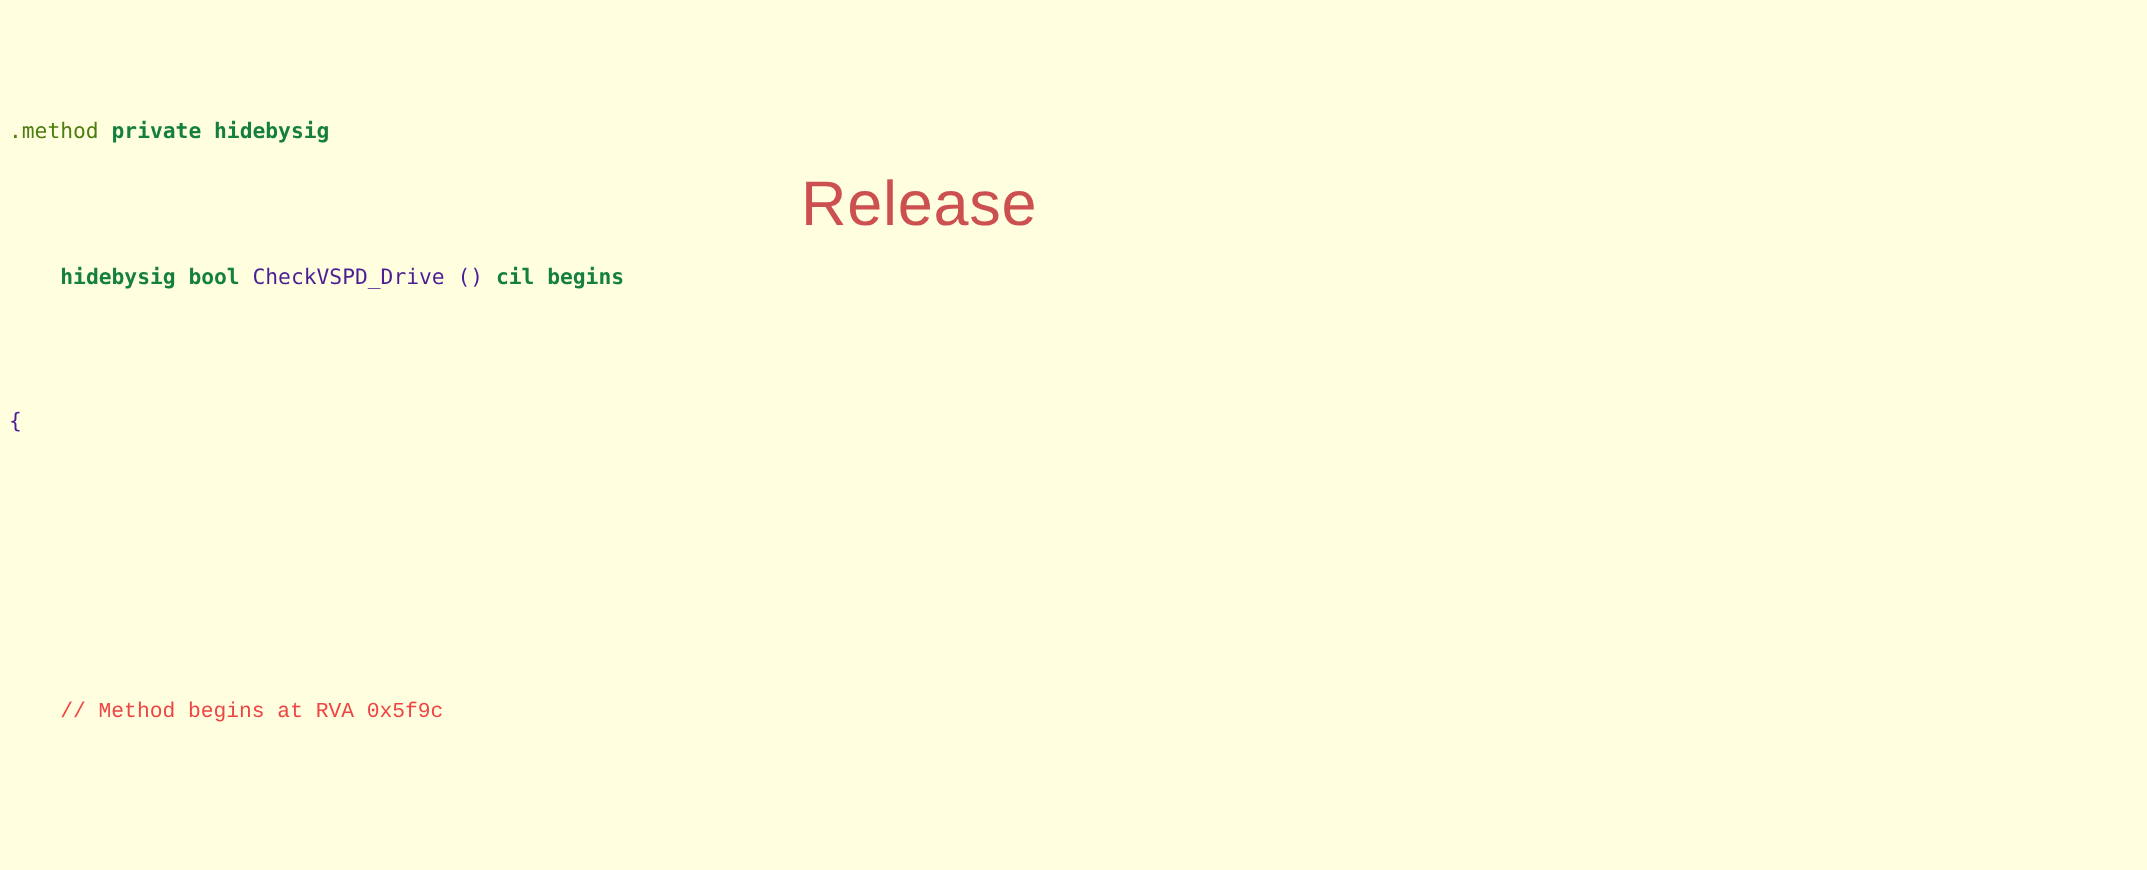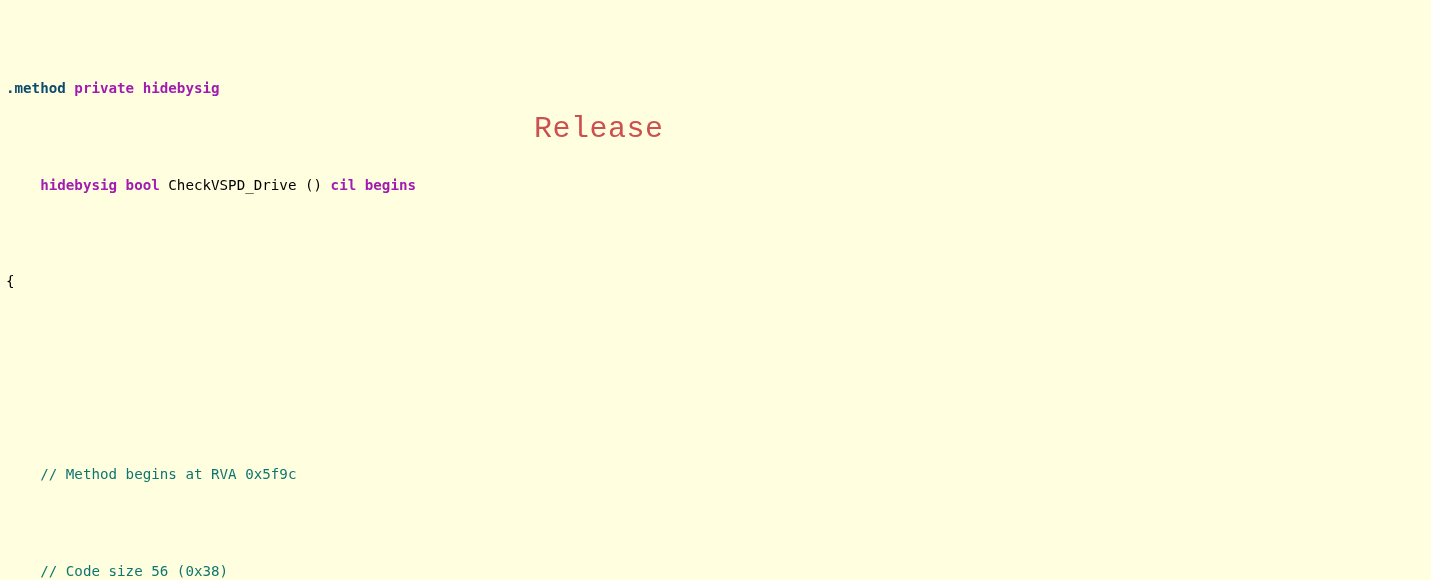--- a/index.html
+++ b/index.html
@@ -34,31 +34,31 @@
     color: #000000;
     letter-spacing: 0px;
   }
 
   .line {
     white-space: pre;
     height: 19.3px;
   }
 
   
-  .tok-dir      { color: #0c4a6e; font-weight: bold; }   
-  .tok-kw       { color: #a21caf; font-weight: bold; }   
-  .tok-comment  { color: #0f766e; font-weight: normal; } 
-  .tok-plain    { color: #000000; }
+  .tok-dir      { color: #4d7c0f; font-weight: normal; }   
+  .tok-kw       { color: #15803d; font-weight: bold; }   
+  .tok-comment  { color: #ef4444; font-weight: normal; font-family: Liberation Mono, monospace; } 
+  .tok-plain    { color: #4c1d95; }
 
   .watermark {
     position: absolute;
     left: 534px;
     top: 112px;
-    font-family: Liberation Mono, monospace;
-    font-size: 30px;
+    font-family: Liberation Sans, sans-serif;
+    font-size: 42px;
     font-weight: 400;
     color: #cd5050;
     letter-spacing: 0.5px;
     white-space: pre;
     pointer-events: none;
   }
 </style>
 </head>
 <body>
 
@@ -75,21 +75,20 @@
     
     <div class="line"><span class="tok-plain">{</span></div>
 
     
     <div class="line"> </div>
 
     
     <div class="line"><span class="tok-plain">    </span><span class="tok-comment">// Method begins at RVA 0x5f9c</span></div>
 
     
-    <div class="line"><span class="tok-plain">    </span><span class="tok-comment">// Code size 56 (0x38)</span></div>
 
     
     
 
     
     
 
     
     
 

